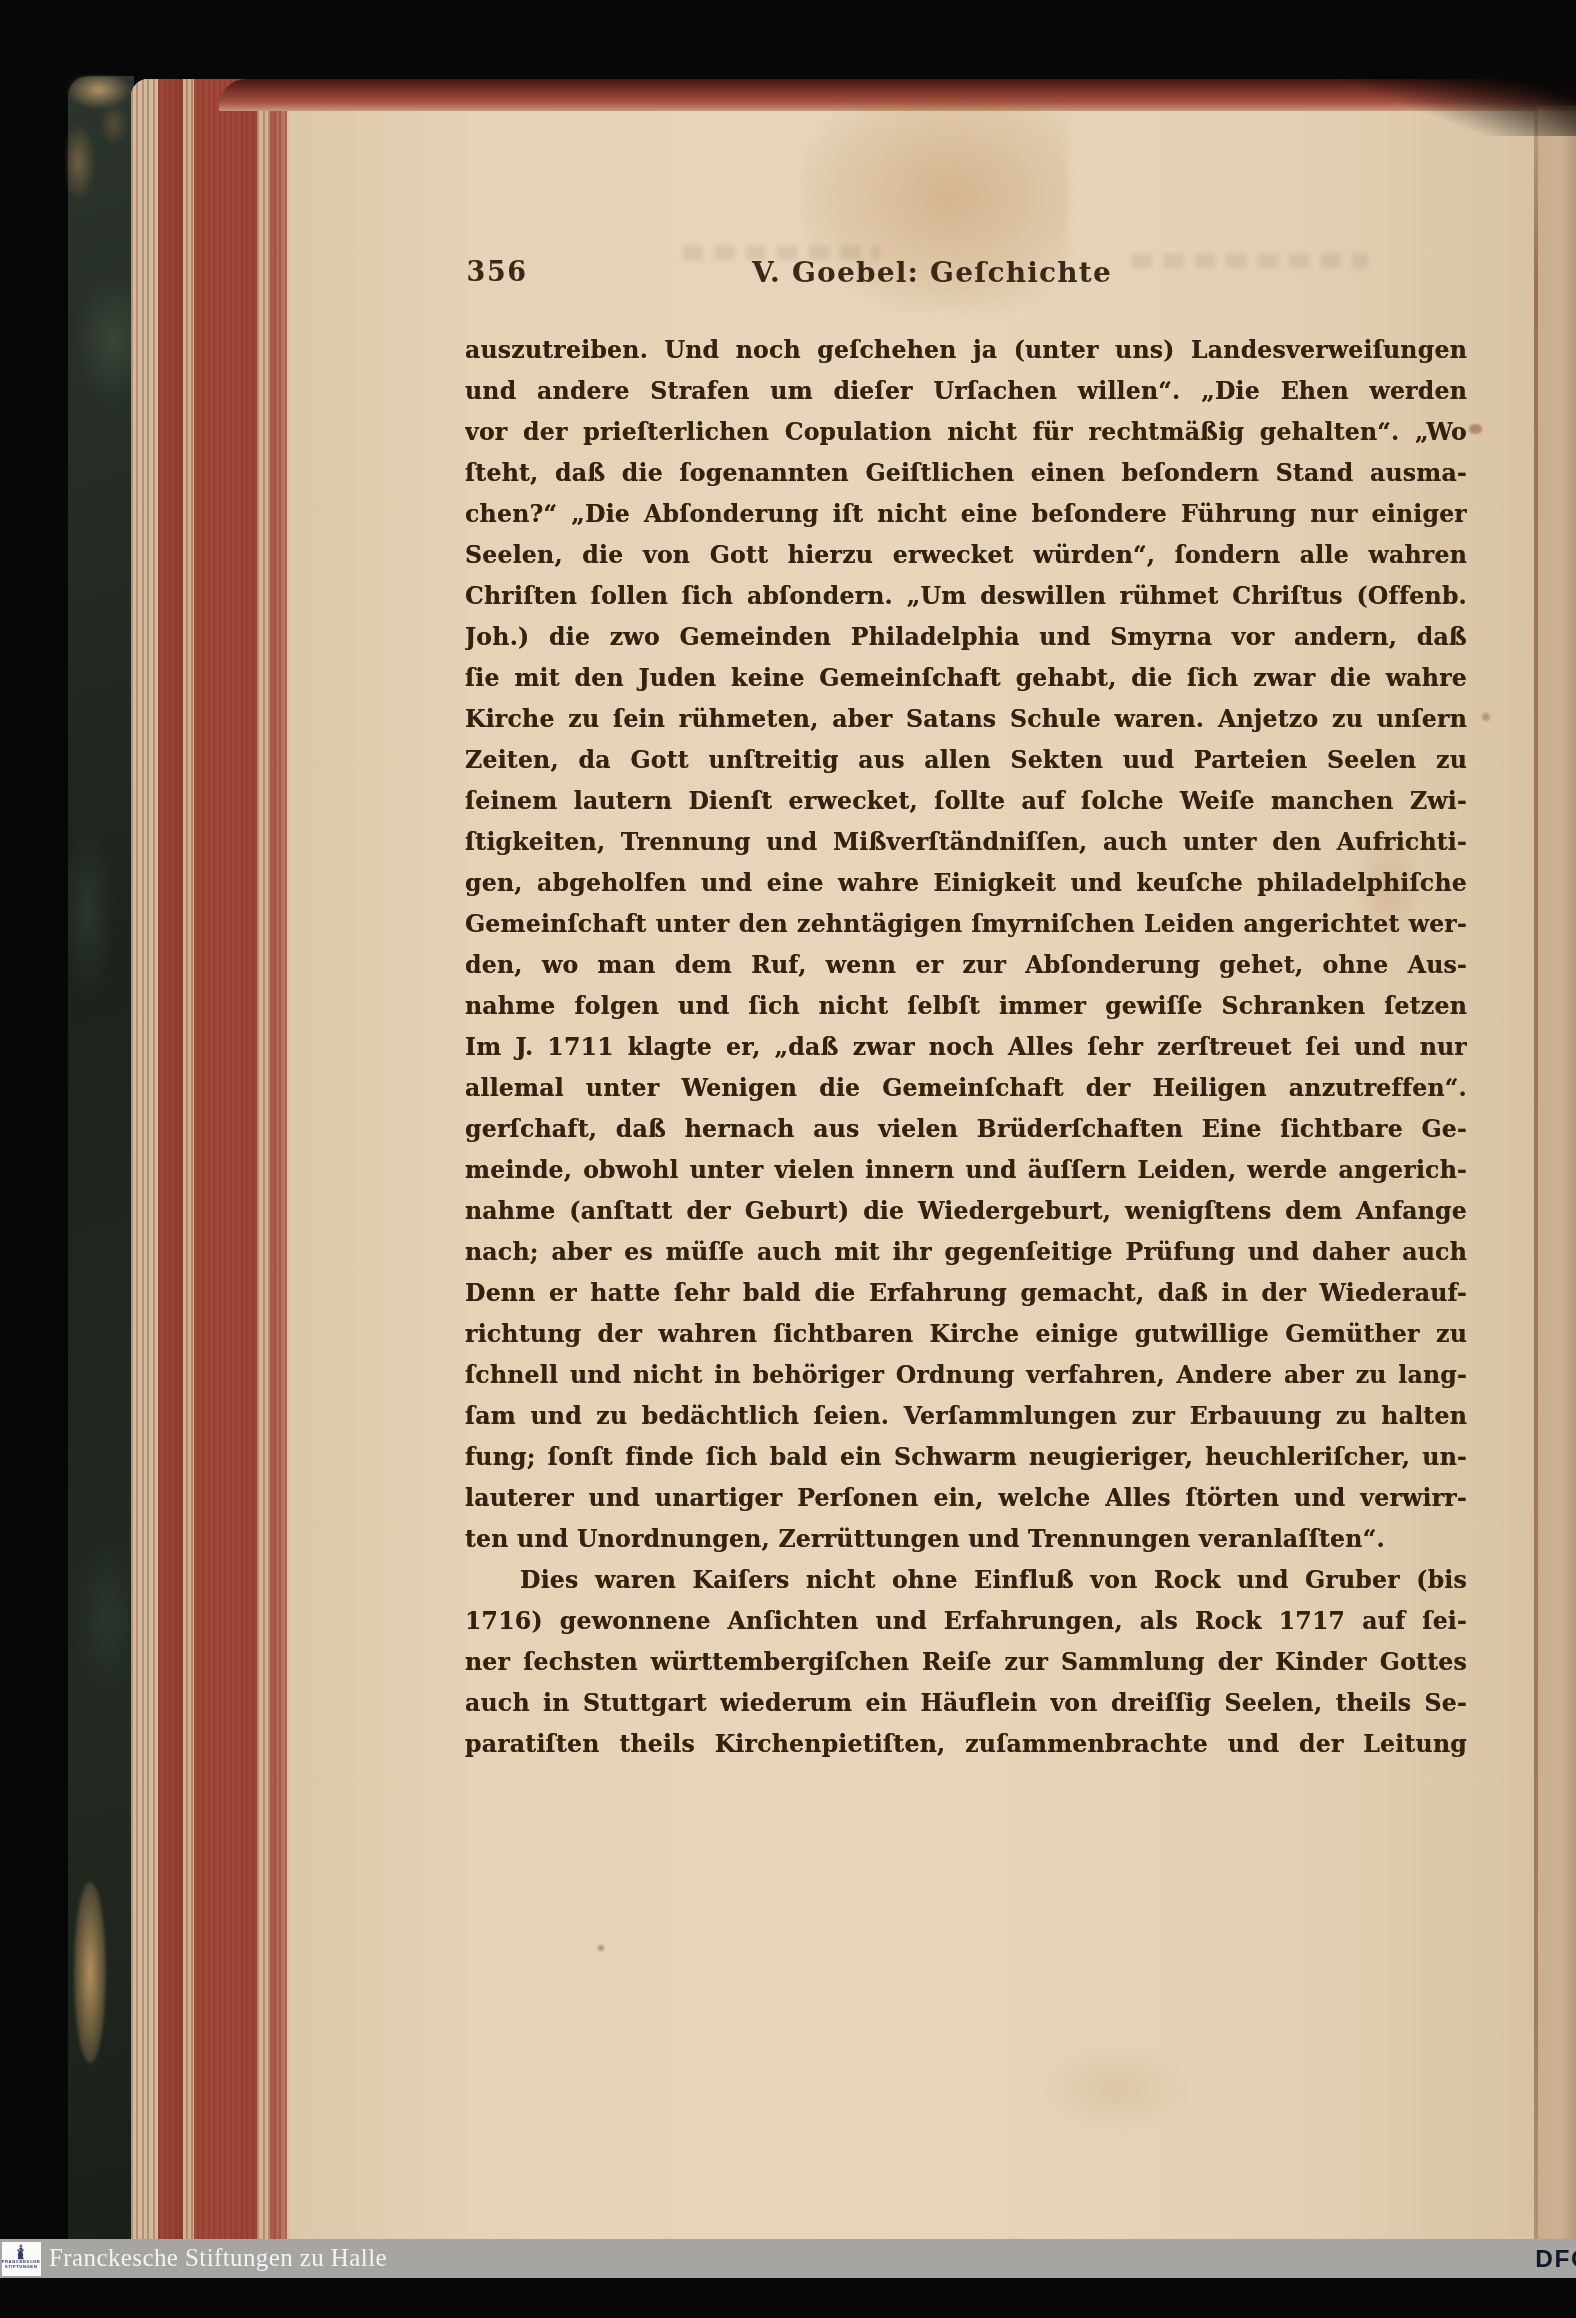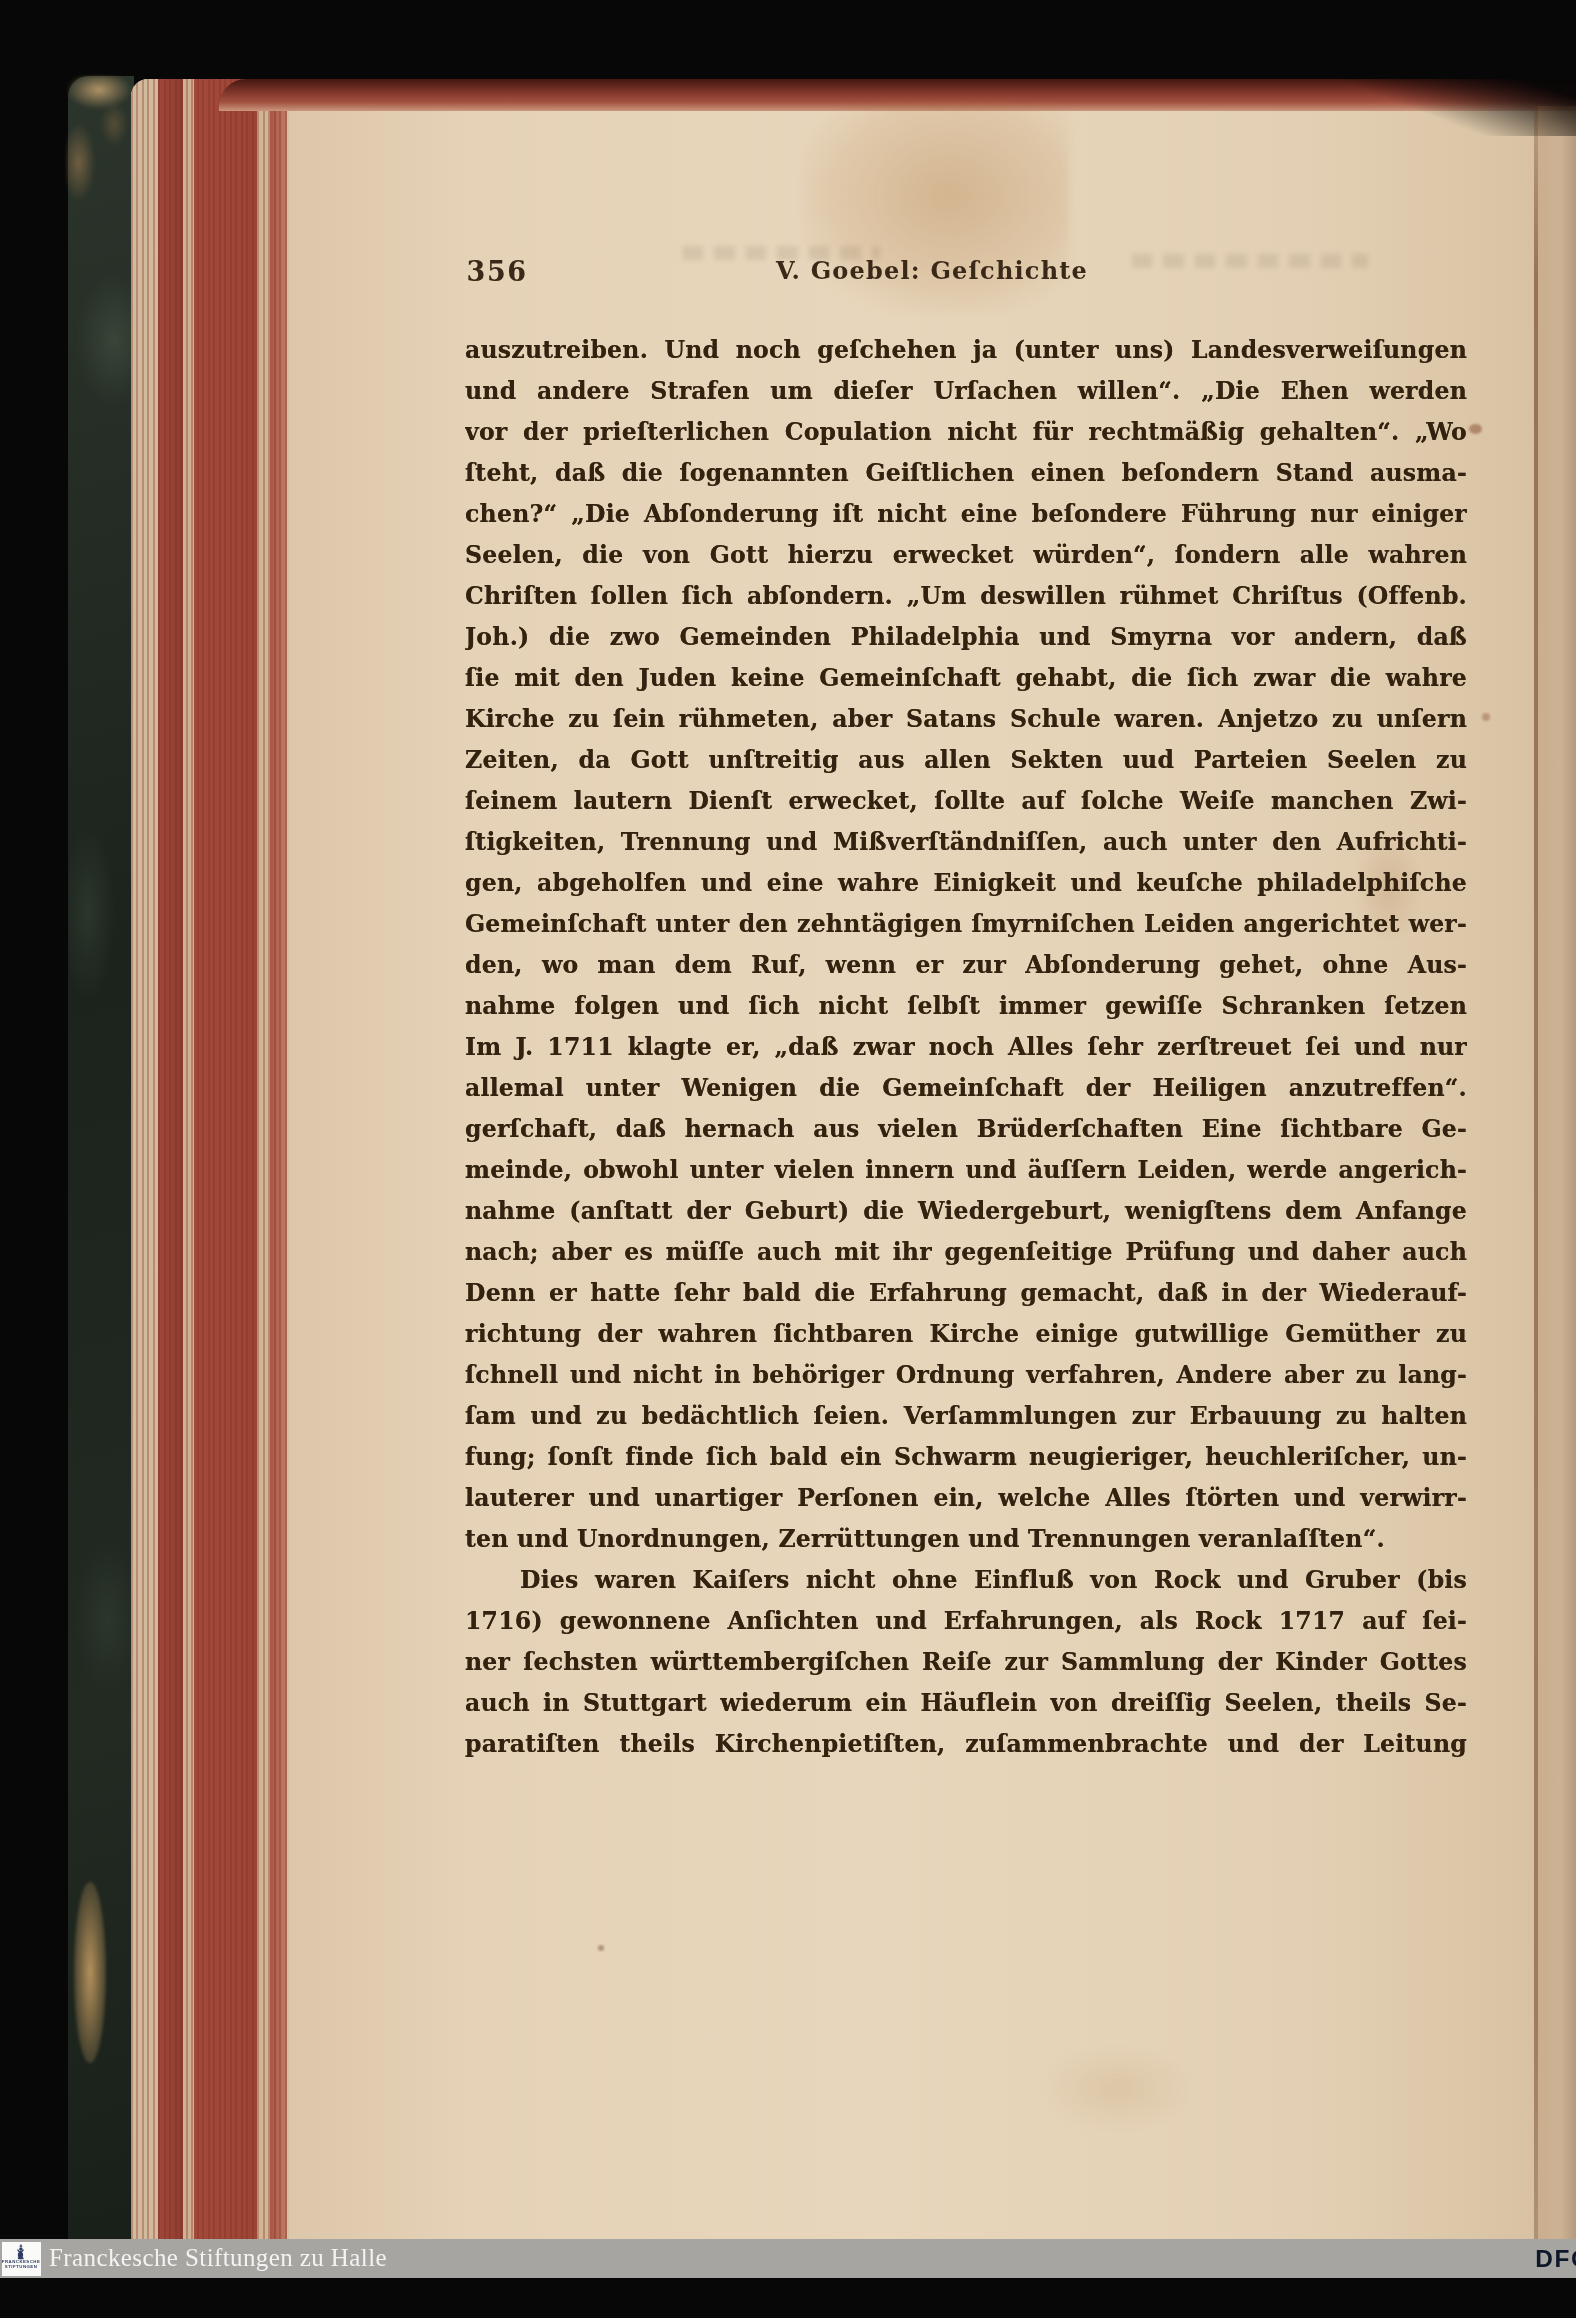--- a/index.html
+++ b/index.html
@@ -73,21 +73,21 @@
       repeating-linear-gradient(90deg, #6b5a42 0 20.5px, transparent 20.5px 31.5px);height:14px;}
   .g1{left:552px;top:167px;width:197px;}
   .g2{left:1001px;top:175px;width:236px;}
 
   
   .header-row{position:absolute;left:334px;top:172px;width:1002px;height:47px;
       color:#3a2818;}
   .pagenum{position:absolute;left:1.6px;top:4.7px;font-size:27px;font-weight:700;
       letter-spacing:1.6px;}
   .runtitle{position:absolute;left:0;right:68px;top:4.7px;text-align:center;
-      font-size:24px;font-weight:700;letter-spacing:1.2px;}
+      font-size:28px;font-weight:700;letter-spacing:1.2px;}
   .textblock{position:absolute;left:334px;top:251px;width:1002px;color:#33220f;}
   .line{font-size:23.6px;font-weight:700;line-height:41px;height:41px;
       overflow:hidden;text-align:justify;text-align-last:justify;text-justify:inter-word;
       letter-spacing:0.2px;text-shadow:0 0 0.4px rgba(51,34,15,.7);}
   .line.para-end{text-align-last:left;}
   .line.indent{text-indent:55px;}
 
   
   .bar{position:absolute;left:0;right:0;bottom:0;height:39px;background:#a7a5a2;}
   .logo-box{position:absolute;left:1.6px;top:3.2px;width:39px;height:34px;background:#fafaf8;

